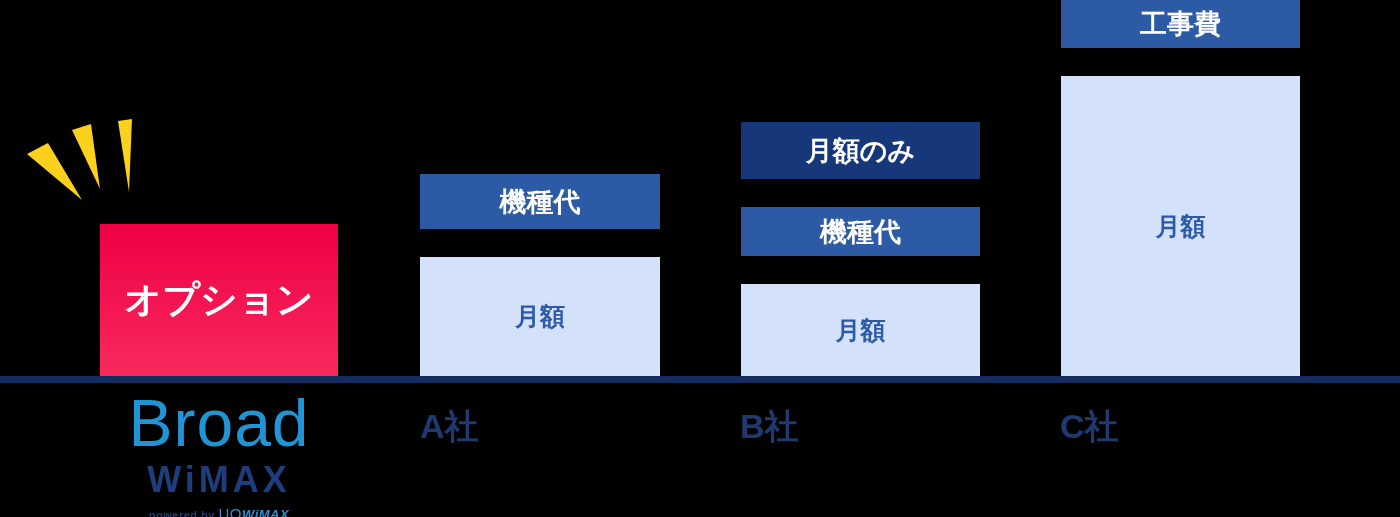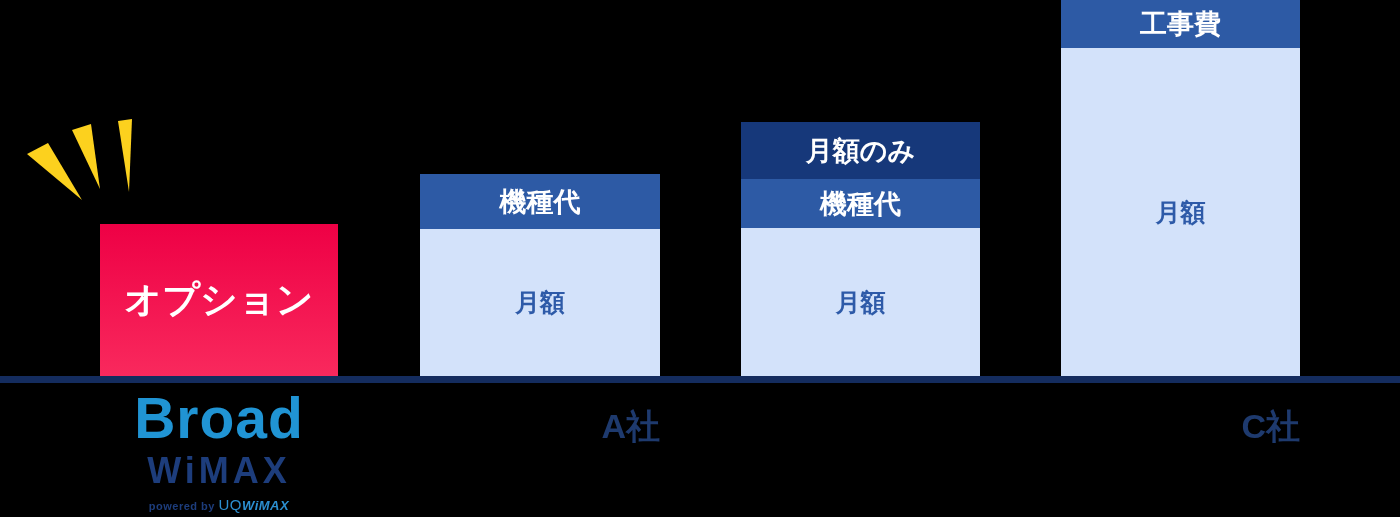--- a/index.html
+++ b/index.html
@@ -1,20 +1,20 @@
 <!DOCTYPE html>
 <html><head>
 <meta charset="utf-8">
 <style>
   html,body{margin:0;padding:0;}
   body{background:#000;font-family:"Liberation Sans","DejaVu Sans",sans-serif;}
   .stage{position:relative;width:1400px;height:517px;background:#000;overflow:hidden;}
 
   
-  .bar{position:absolute;display:flex;flex-direction:column;}
+  .bar{position:absolute;display:flex;flex-direction:column;gap:28px;}
   .seg{display:flex;align-items:center;justify-content:center;box-sizing:border-box;}
   .seg-dark{background:#16387a;color:#ffffff;font-weight:bold;font-size:27px;}
   .seg-mid{background:#2d5aa5;color:#ffffff;font-weight:bold;font-size:27px;}
   .seg-light{background:#d3e2fa;color:#2d5aa8;font-weight:bold;font-size:25px;}
   .bar-broad{left:100px;top:224px;width:238px;height:152px;
     background:linear-gradient(180deg,#ee0045 0%,#f9295d 100%);}
   .bar-broad .seg{width:100%;height:100%;color:#ffffff;font-weight:bold;font-size:37px;}
   .bar-a{left:420px;top:174px;width:240px;height:202px;}
   .bar-a .seg-mid{height:55px;}
   .bar-a .seg-light{flex:1;}
@@ -26,29 +26,29 @@
   .bar-c .seg-mid{height:48px;}
   .bar-c .seg-light{flex:1;}
 
   
   .axis-line{position:absolute;left:0;top:376px;width:1400px;height:7px;background:#142c5e;}
 
   
   .sparkle{position:absolute;left:18px;top:112px;width:120px;height:98px;}
 
   
-  .axis-label{position:absolute;top:404px;width:240px;text-align:right;
+  .axis-label{position:absolute;top:404px;width:240px;text-align:left;
     color:#1e3a6e;font-weight:bold;font-size:34px;}
   .axis-label-a{left:420px;}
   .axis-label-b{left:740px;}
   .axis-label-c{left:1060px;}
 
   
   .logo{position:absolute;left:100px;top:390px;width:238px;text-align:center;line-height:1;}
-  .logo-broad{color:#2094d4;font-size:57px;font-weight:700;letter-spacing:1px;display:block;}
+  .logo-broad{color:#2094d4;font-size:66px;font-weight:400;letter-spacing:1px;display:block;}
   .logo-wimax{color:#1d3d7c;font-size:36px;font-weight:bold;letter-spacing:4px;display:block;margin-top:6px;}
   .logo-powered{display:block;margin-top:8px;font-size:11px;font-weight:bold;color:#1d3d7c;letter-spacing:0.5px;}
   .logo-powered .uq{color:#2c8fd0;font-size:15px;font-weight:normal;}
   .logo-powered .uqwx{color:#2c8fd0;font-size:13px;font-weight:bold;font-style:italic;}
 </style>
 </head>
 <body>
 
 <div class="stage">
 
@@ -90,20 +90,21 @@
       <span>工事費</span>
     </div>
     <div class="seg seg-light">
       <span>月額</span>
     </div>
   </div>
 
   <div class="axis-line"></div>
 
   <div class="axis-label axis-label-a">A社</div>
+  <div class="axis-label axis-label-b">B社</div>
   <div class="axis-label axis-label-c">C社</div>
 
   <div class="logo">
     <span class="logo-broad">Broad</span>
     <span class="logo-wimax">WiMAX</span>
     <span class="logo-powered"><span>powered by </span><span class="uq">UQ</span><span class="uqwx">WiMAX</span></span>
   </div>
 
 </div>
 

